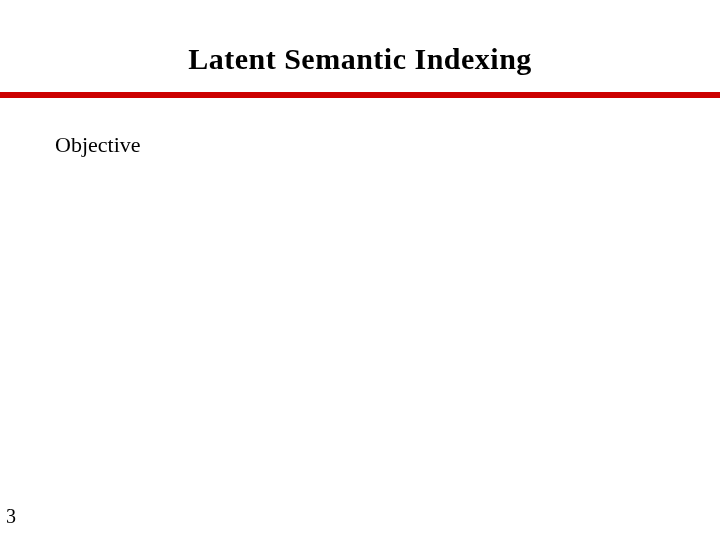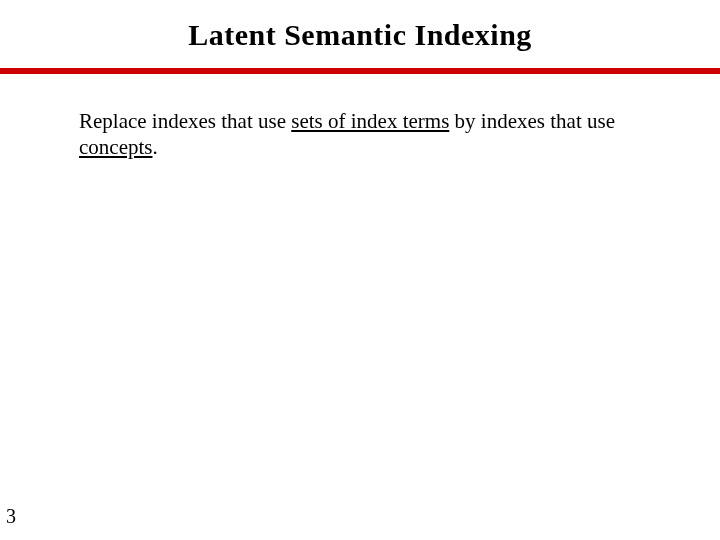--- a/index.html
+++ b/index.html
@@ -17,20 +17,21 @@
       padding: 18px 30px 0 30px;
       position: relative;
     }
     .title {
       text-align: center;
       font-size: 30px;
       font-weight: bold;
       color: #000;
       margin-bottom: 16px;
       letter-spacing: 0.5px;
+      margin-top: 24px;
     }
     .rule {
       border: none;
       height: 6px;
       background: #cc0000;
       margin: 0 -30px 0 -30px;
     }
     .content {
       padding: 34px 25px 0 25px;
     }
@@ -58,20 +59,18 @@
     }
   </style>
 </head>
 <body>
 
 <div class="slide">
   <h1 class="title">Latent Semantic Indexing</h1>
   <hr class="rule">
   <div class="content">
 
-    <p class="para">
-      <span>Replace indexes that use </span><span class="u">sets of index terms</span><span> by indexes that use </span><span class="u">concepts</span><span>.</span>
-    </p>
+    <div class="section-head">Objective</div>
 
 
   </div>
   <div class="page-num">3</div>
 </div>
 
 </body></html>

